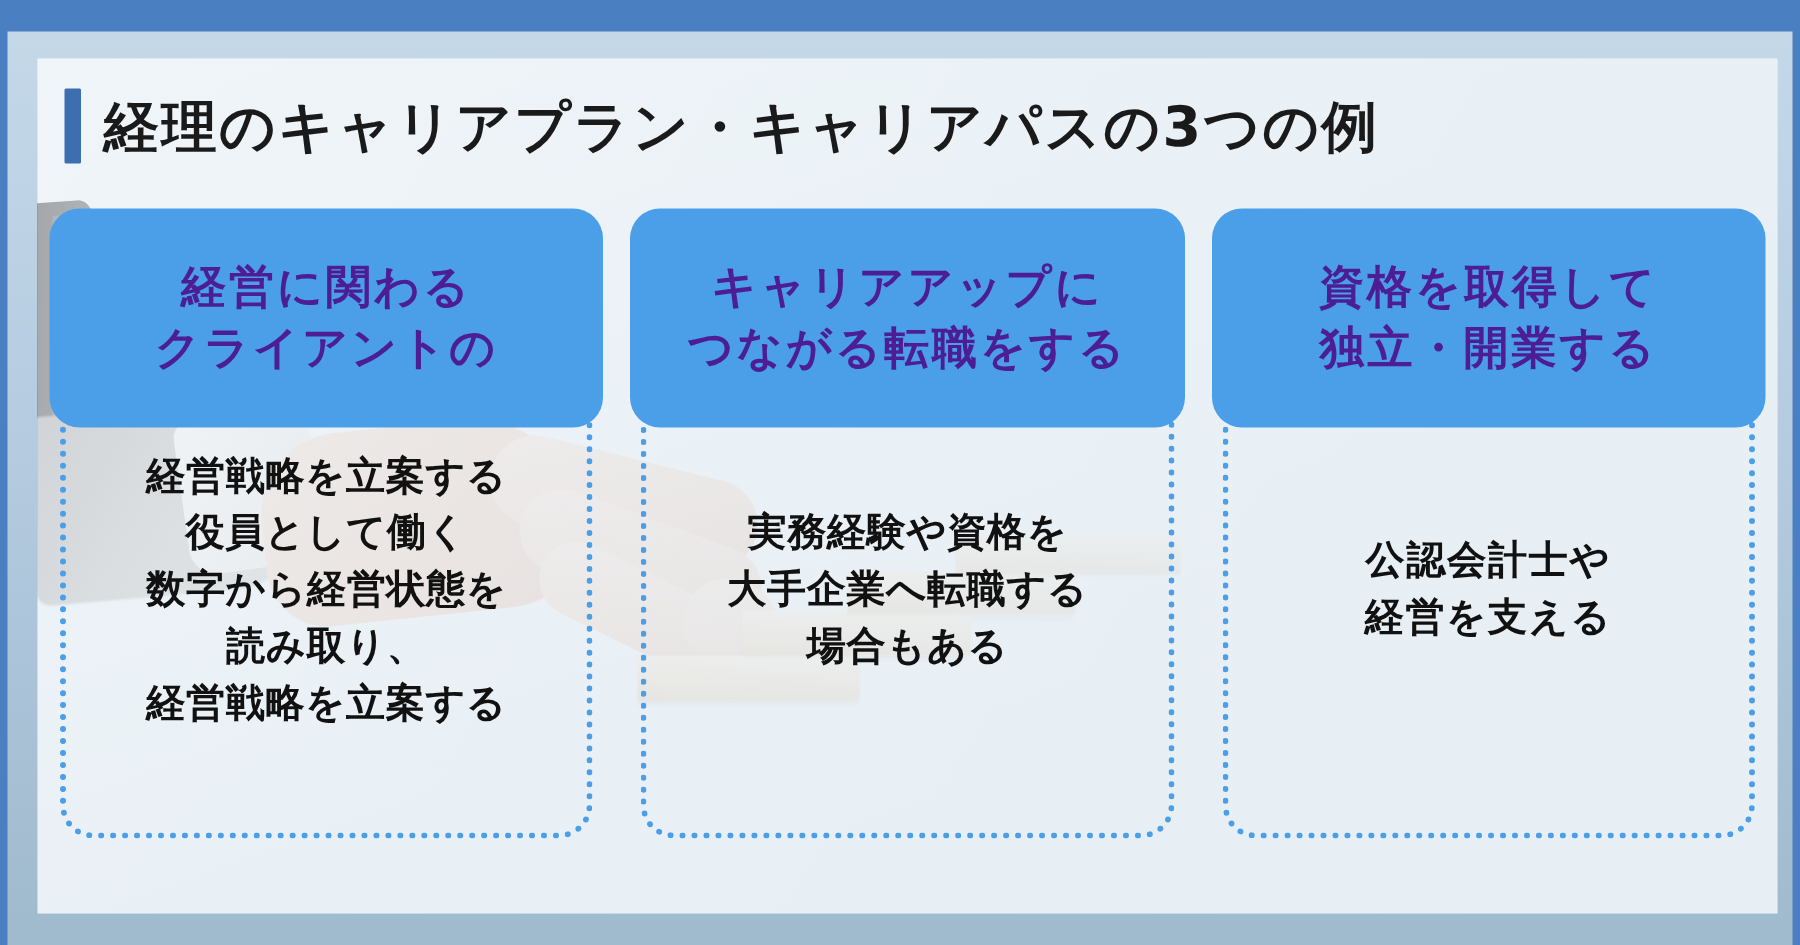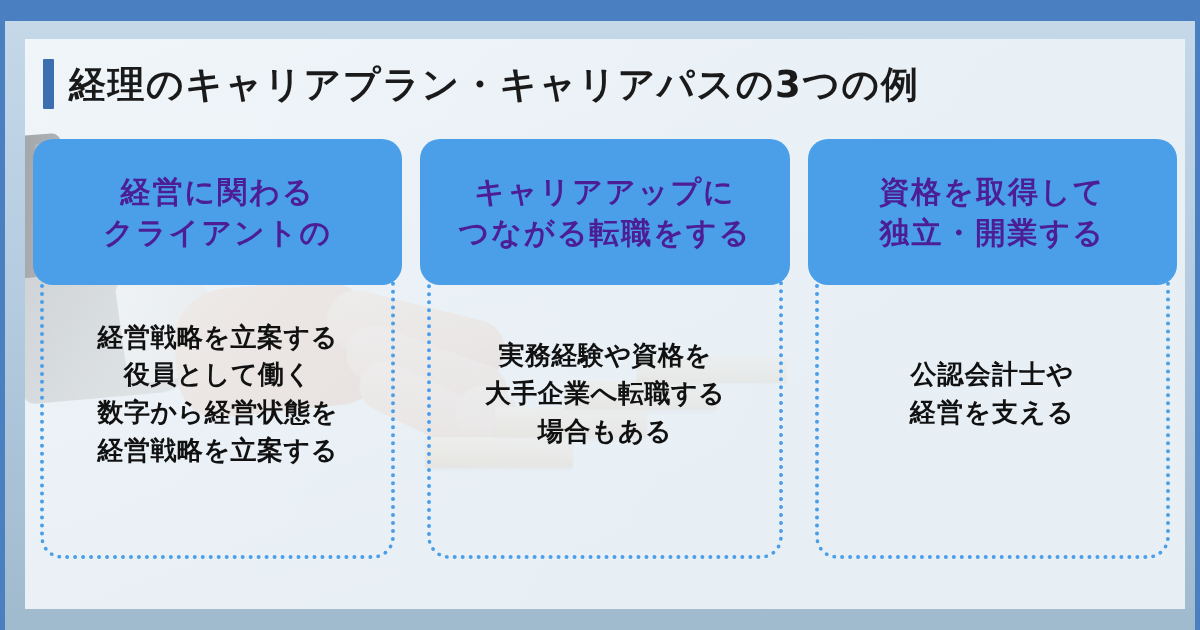--- a/index.html
+++ b/index.html
@@ -180,20 +180,21 @@
       </div>
 
       <div id="cards">
 
         <div class="card card-1">
           <div class="card-body">
             <div class="card-text">
               <div class="bline">経営戦略を立案する</div>
               <div class="bline">役員として働く</div>
               <div class="bline">数字から経営状態を</div>
+              <div class="bline">読み取り、</div>
               <div class="bline">経営戦略を立案する</div>
             </div>
           </div>
           <div class="card-head">
             <div class="hline">経営に関わる</div>
             <div class="hline">クライアントの</div>
           </div>
         </div>
 
         <div class="card card-2">

